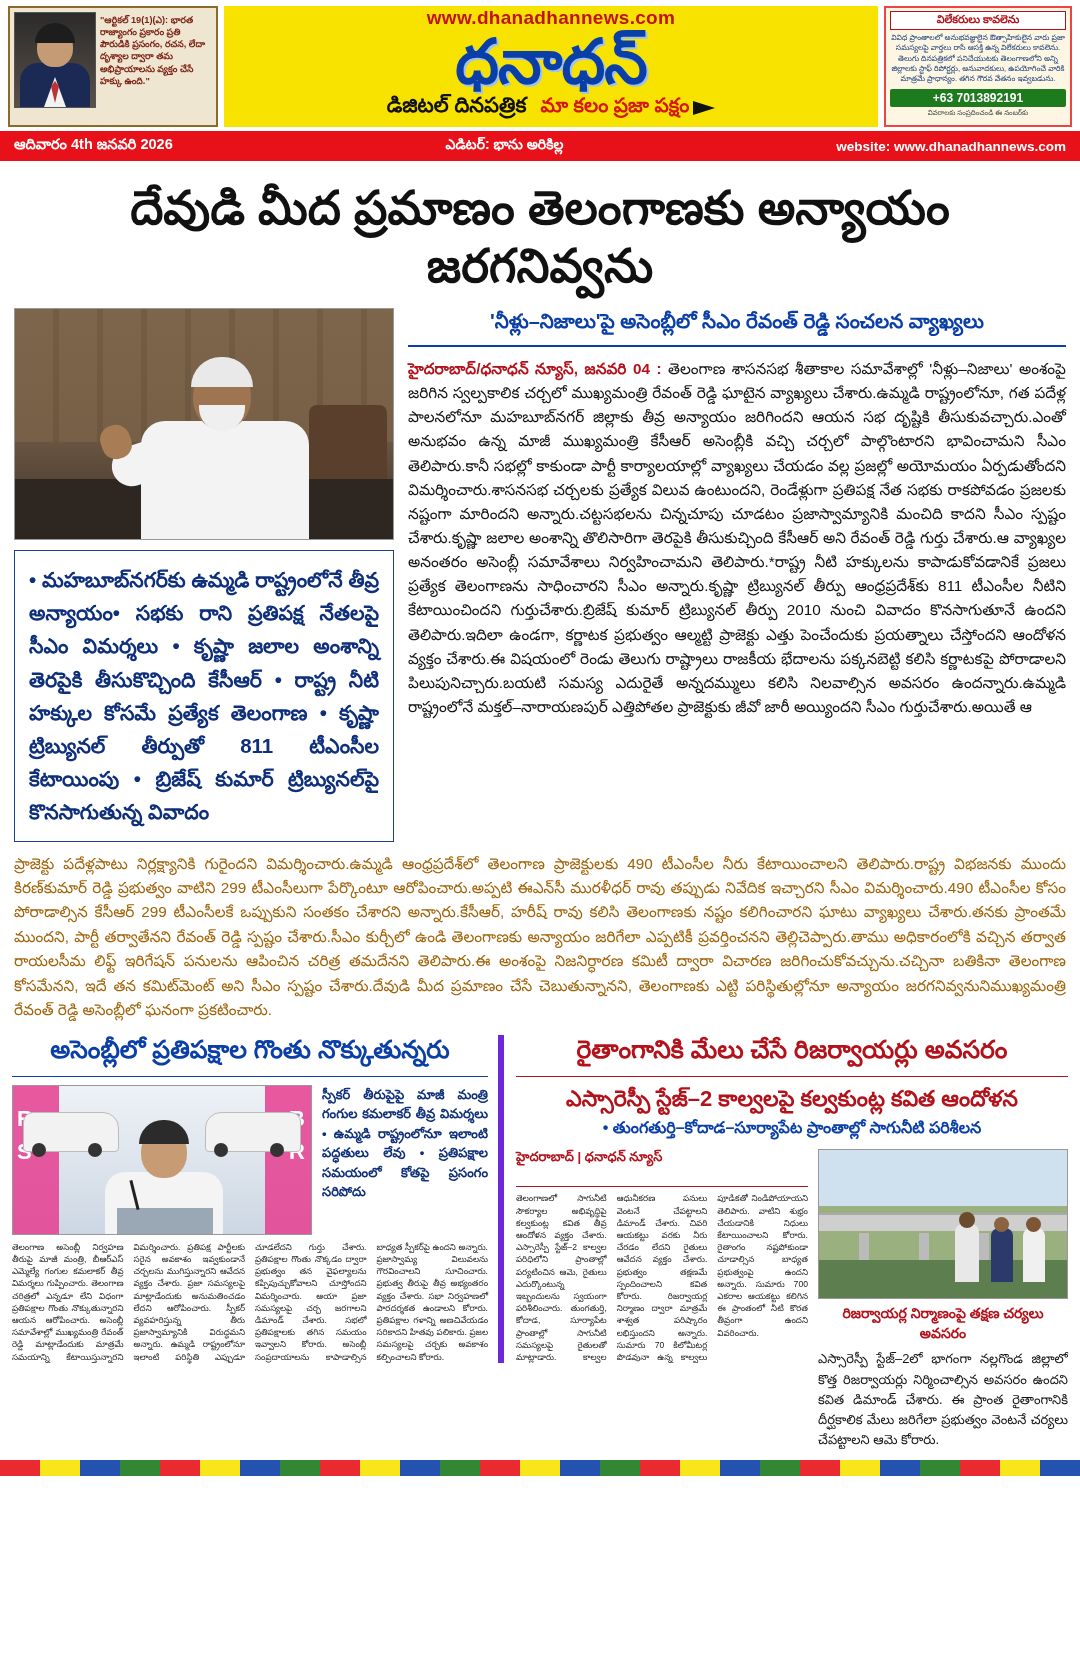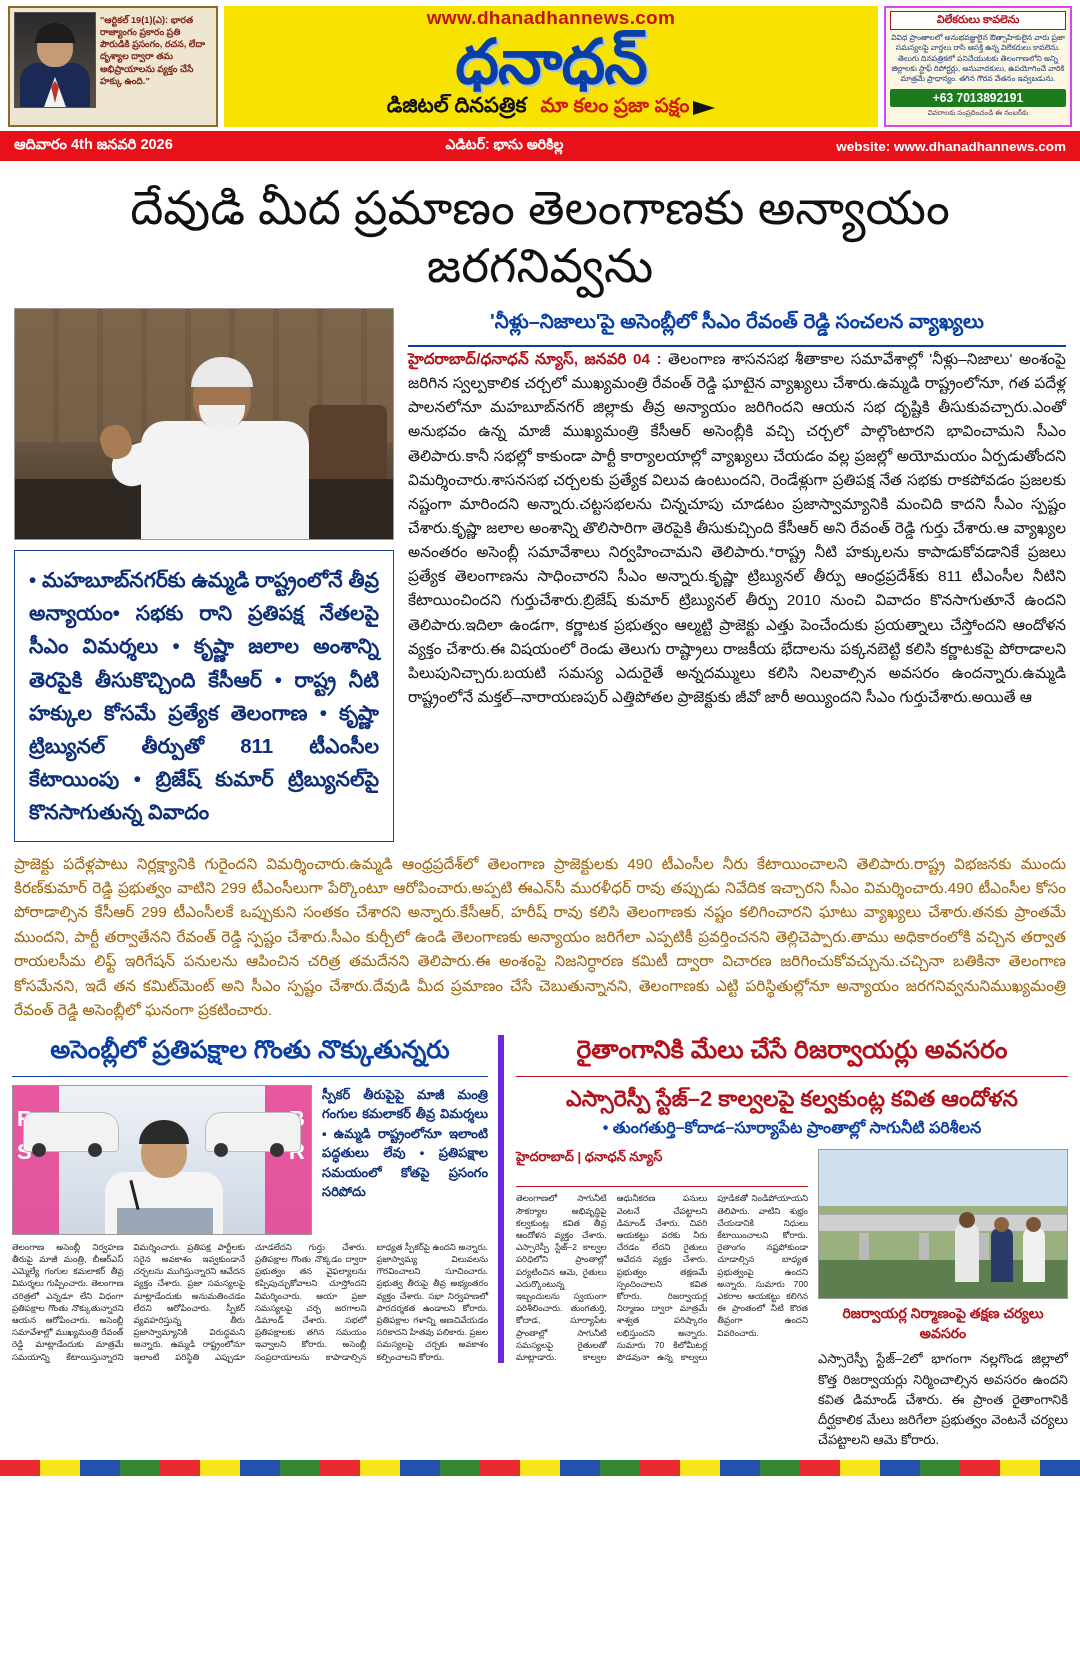--- a/index.html
+++ b/index.html
@@ -86,21 +86,21 @@
     font-size:20px; font-weight:bold; color:#d41717;
     display:flex; align-items:center; gap:4px;
   }
   .pen {
     display:inline-block; width:0; height:0;
     border-top:7px solid transparent; border-bottom:7px solid transparent;
     border-left:22px solid #111;
   }
   .mh-right {
     width:188px;
-    border:2px solid #d946ef;
+    border:2px solid #ef4444;
     background:#fdf6e3;
     text-align:center;
     padding:3px 4px;
   }
   .mh-right .hd {
     background:#ffffff; color:#b3121b; font-weight:bold; font-size:11px;
     border:1px solid #b3121b; padding:1px 2px; margin-bottom:3px;
   }
   .mh-right .bd { font-size:7.6px; line-height:1.36; color:#173a7a; }
   .mh-right .phone {
@@ -120,21 +120,21 @@
     font-weight:bold; font-size:14.5px;
     margin-top:2px;
   }
   .datebar .mid { font-size:14px; }
   .datebar .right { font-size:13.5px; }
 
   
   .headline {
     text-align:center;
     color:#111;
-    font-weight:normal;
+    font-weight:bold;
     font-size:47px;
     line-height:1.22;
     padding:18px 30px 14px 30px;
   }
 
   
   .lead {
     display:flex; gap:14px; padding:0 14px;
     align-items:flex-start;
   }
@@ -167,21 +167,21 @@
     font-weight:bold;
     font-size:20.5px;
     line-height:1.62;
     text-align:justify;
   }
   .lead-right { flex:1; }
   .kicker {
     color:#0b3fa8; font-weight:bold; font-size:20px;
     text-align:center; line-height:1.35;
     border-bottom:2px solid #0b3fa8;
-    padding-bottom:10px; 
+    padding-bottom:10px; margin-bottom:10px;
   }
   .body-text {
     font-size:15.3px; line-height:1.58; text-align:justify; color:#111;
   }
   .dateline { color:#b3121b; font-weight:bold; }
 
   .fulltext {
     padding:10px 14px 0 14px;
     font-size:15.3px; line-height:1.6; text-align:justify; color:#a16207;
   }

